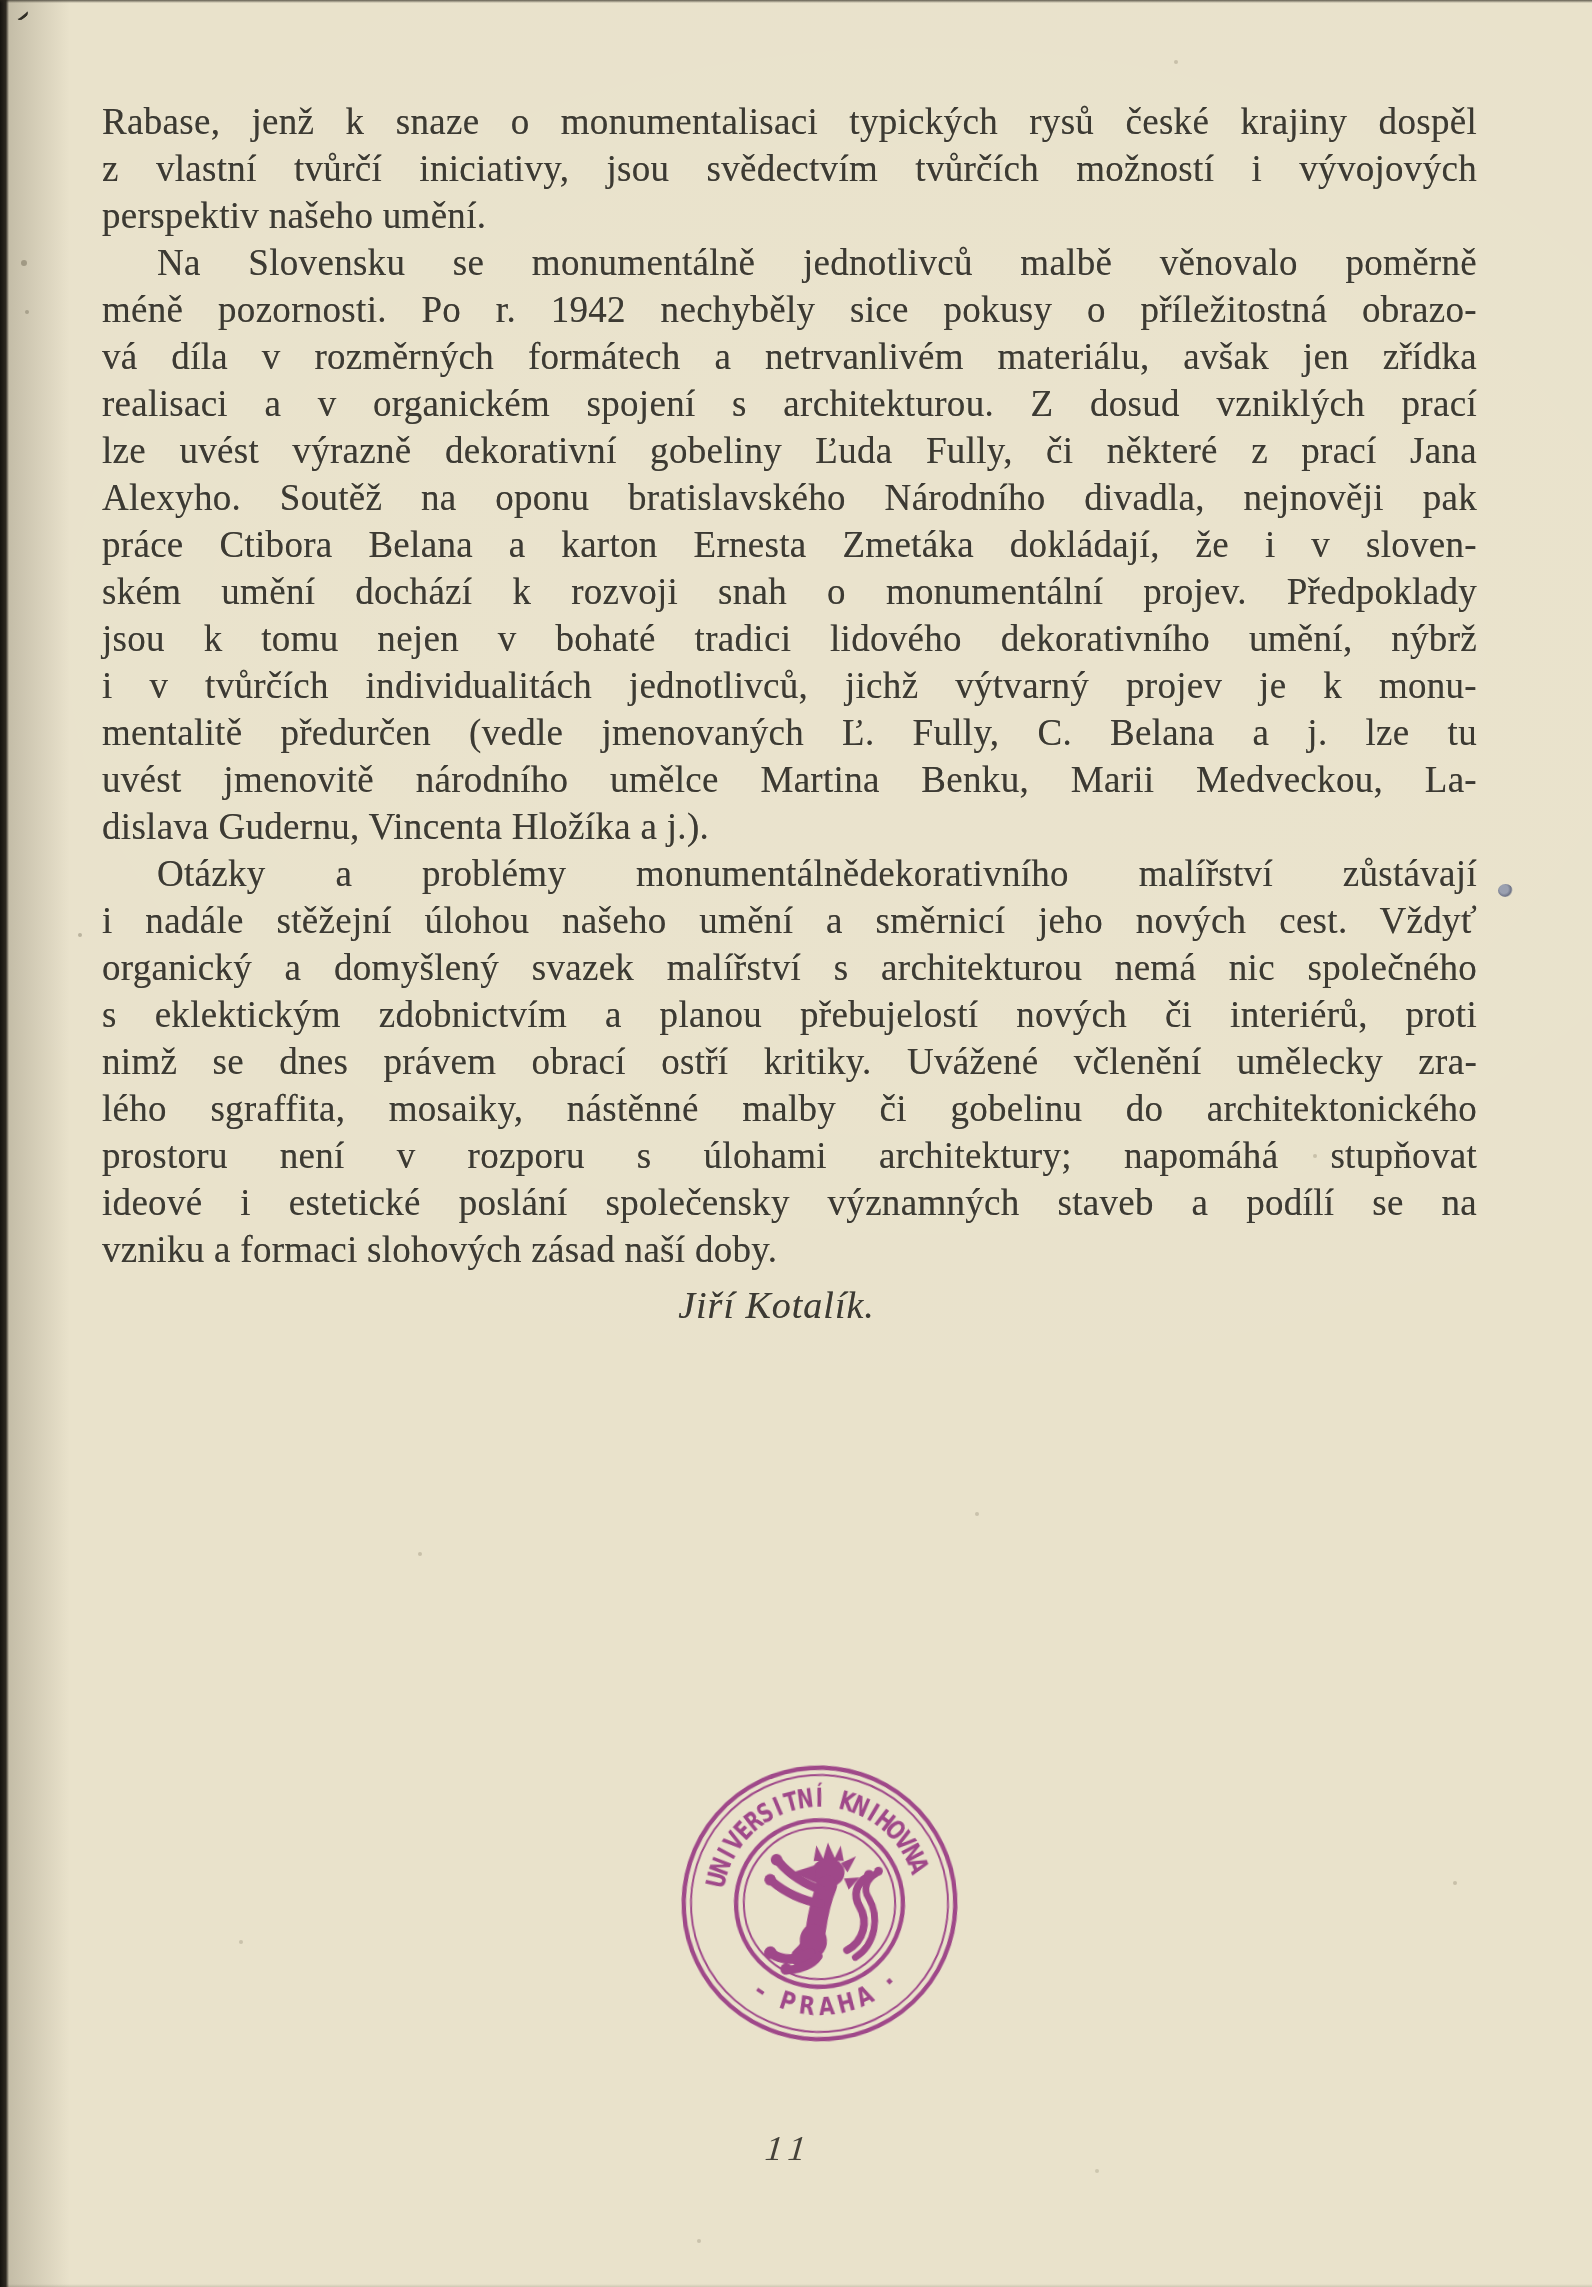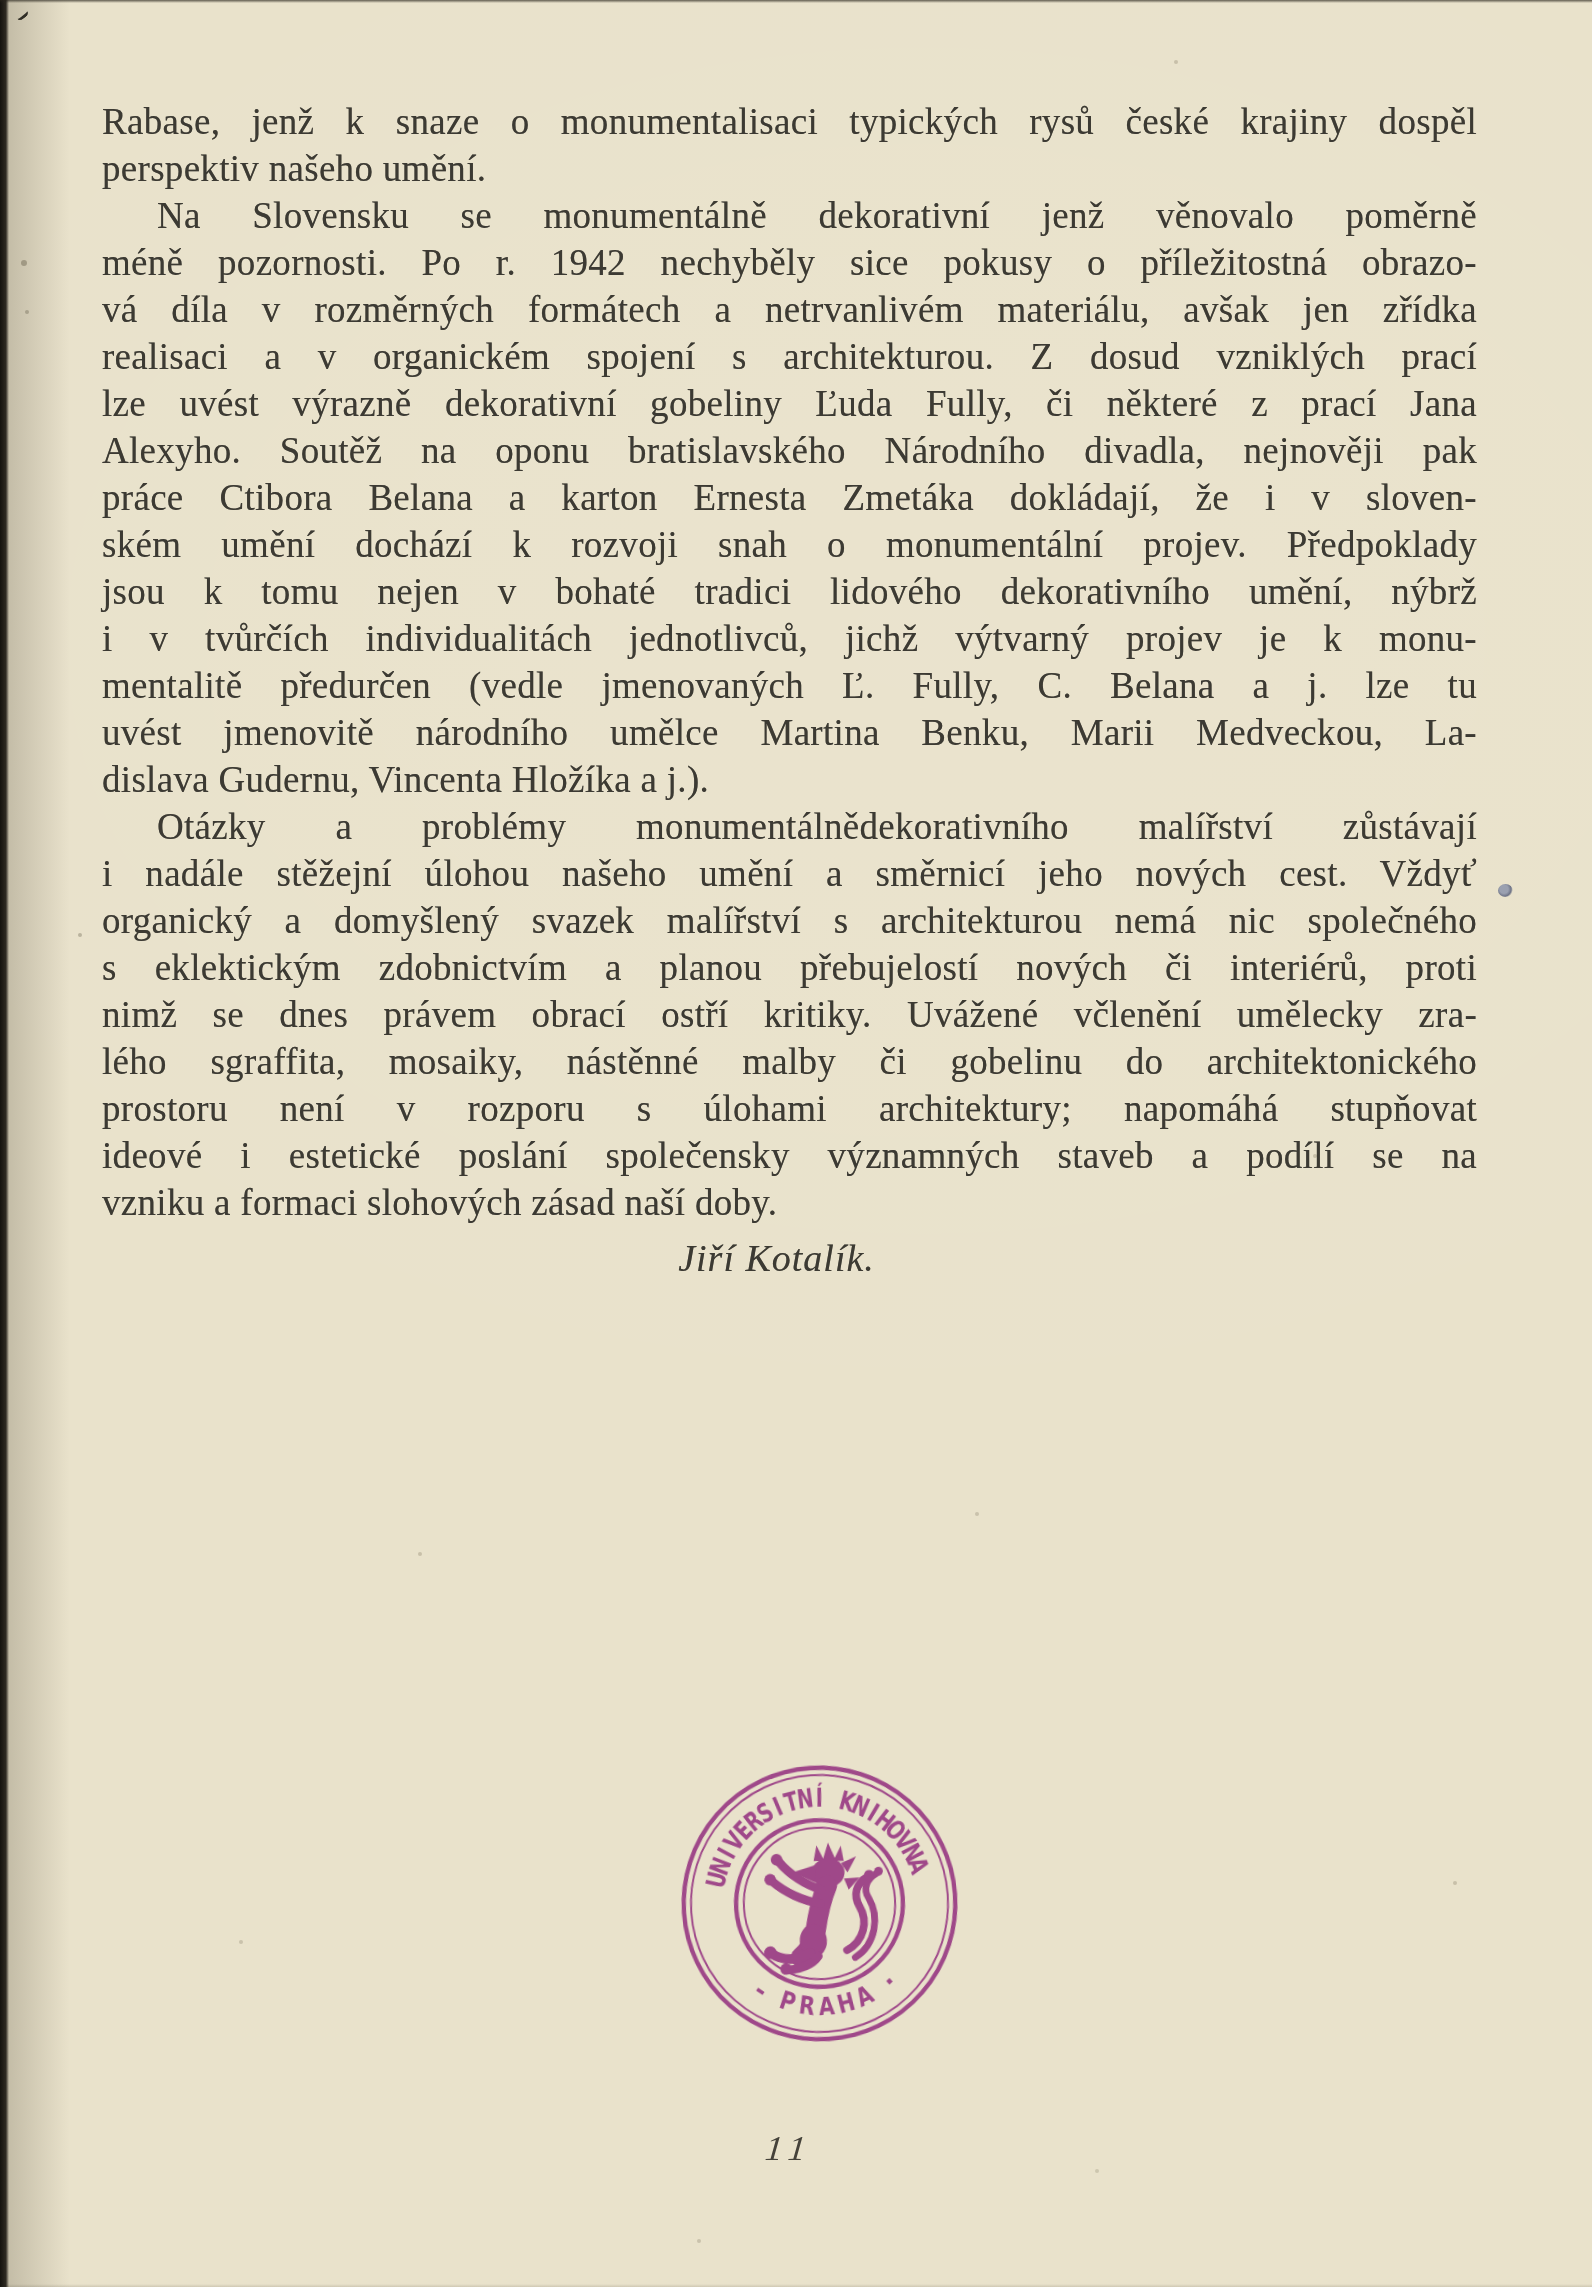--- a/index.html
+++ b/index.html
@@ -62,24 +62,25 @@
 </style>
 </head>
 <body>
 
 <div class="page">
 
   <div class="text-block">
     <div id="paragraphs">
         <div>
           <div class="line">Rabase, jenž k snaze o monumentalisaci typických rysů české krajiny dospěl</div>
+          <div class="line">z vlastní tvůrčí iniciativy, jsou svědectvím tvůrčích možností i vývojových</div>
           <div class="line last">perspektiv našeho umění.</div>
         </div>
         <div>
-          <div class="line indent">Na Slovensku se monumentálně dekorativní jenž věnovalo poměrně</div>
+          <div class="line indent">Na Slovensku se monumentálně jednotlivců malbě věnovalo poměrně</div>
           <div class="line">méně pozornosti. Po r. 1942 nechyběly sice pokusy o příležitostná obrazo-</div>
           <div class="line">vá díla v rozměrných formátech a netrvanlivém materiálu, avšak jen zřídka</div>
           <div class="line">realisaci a v organickém spojení s architekturou. Z dosud vzniklých prací</div>
           <div class="line">lze uvést výrazně dekorativní gobeliny Ľuda Fully, či některé z prací Jana</div>
           <div class="line">Alexyho. Soutěž na oponu bratislavského Národního divadla, nejnověji pak</div>
           <div class="line">práce Ctibora Belana a karton Ernesta Zmetáka dokládají, že i v sloven-</div>
           <div class="line">ském umění dochází k rozvoji snah o monumentální projev. Předpoklady</div>
           <div class="line">jsou k tomu nejen v bohaté tradici lidového dekorativního umění, nýbrž</div>
           <div class="line">i v tvůrčích individualitách jednotlivců, jichž výtvarný projev je k monu-</div>
           <div class="line">mentalitě předurčen (vedle jmenovaných Ľ. Fully, C. Belana a j. lze tu</div>

